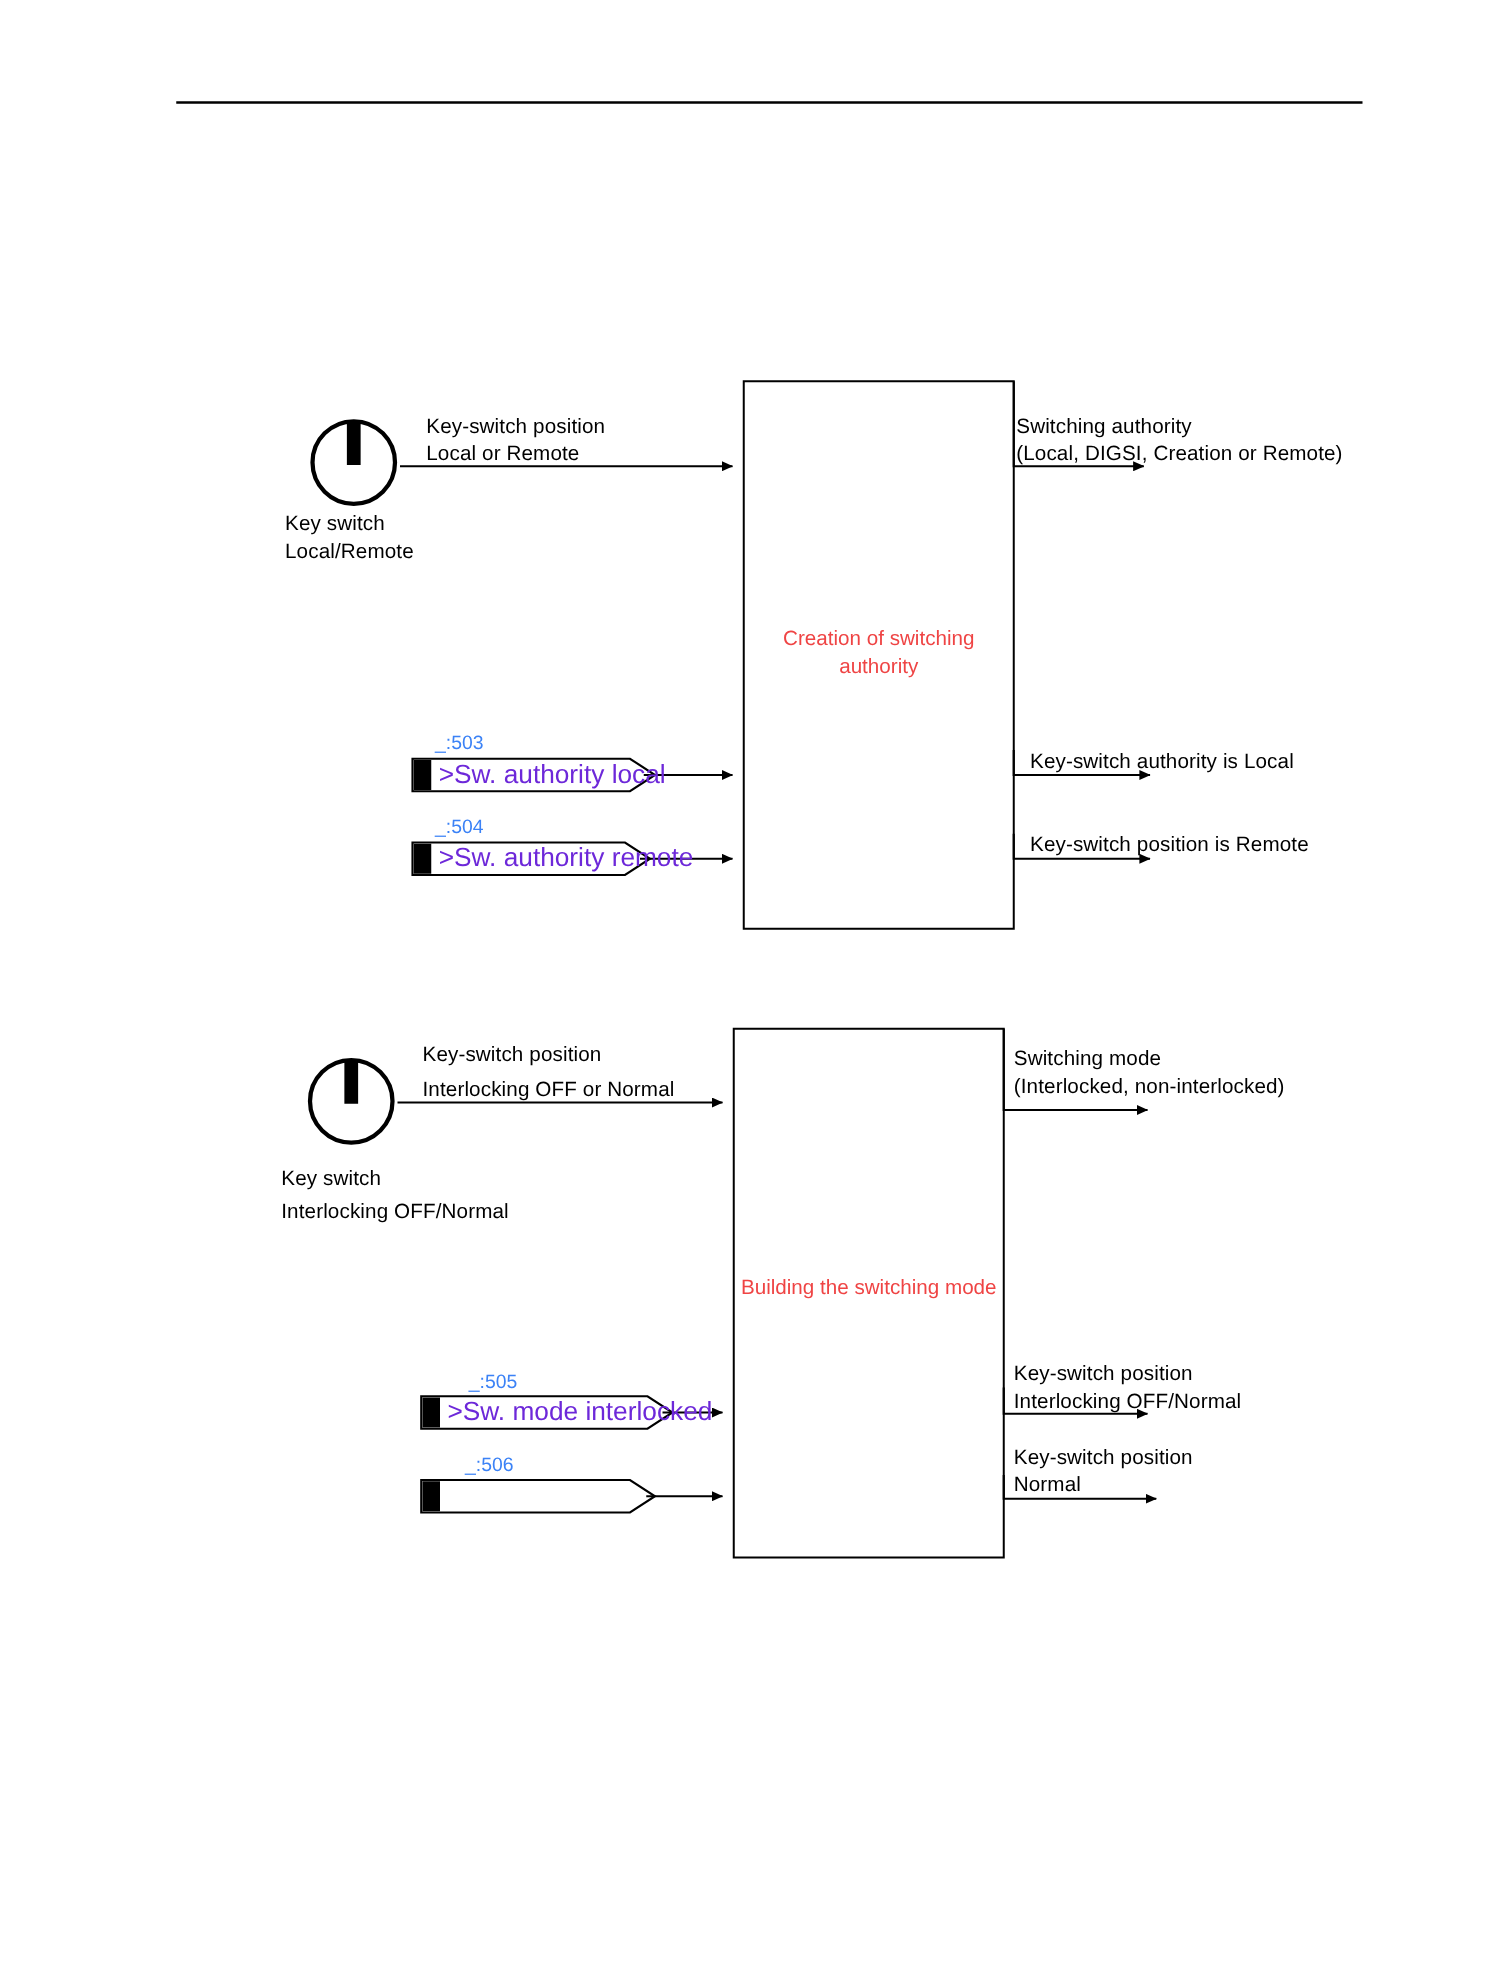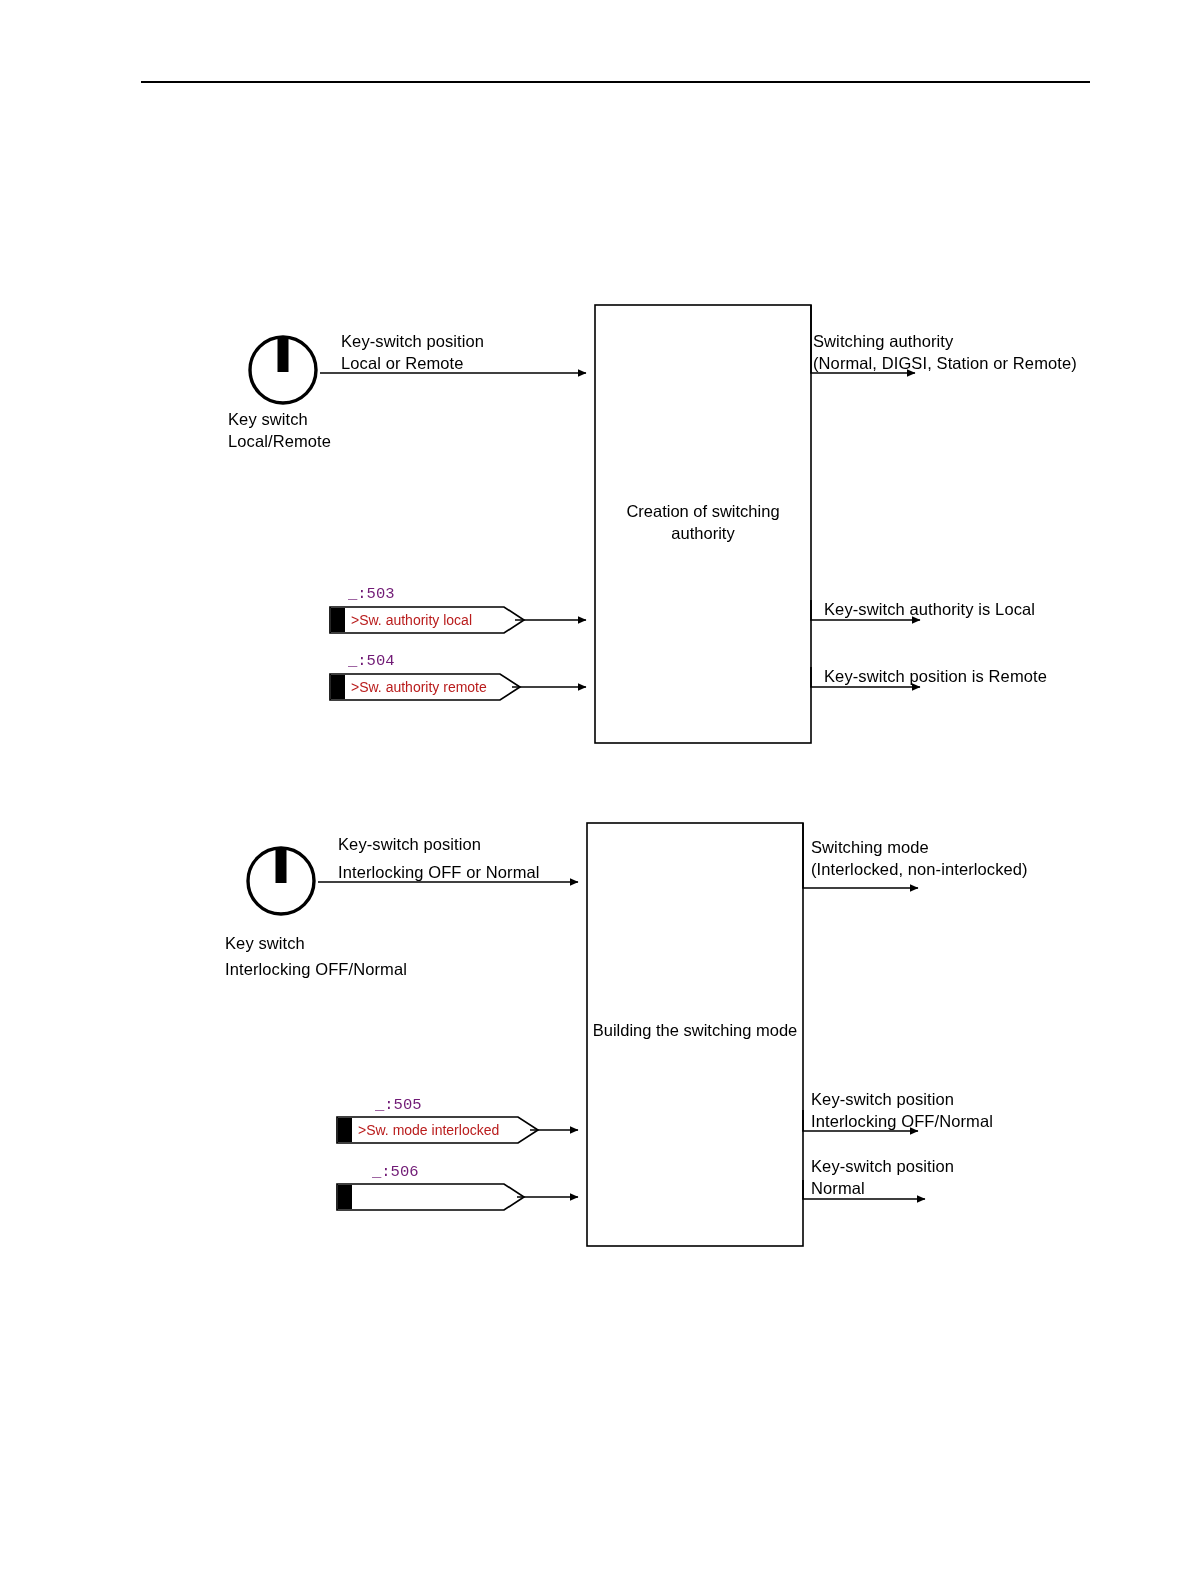--- a/index.html
+++ b/index.html
@@ -40,35 +40,34 @@
     color: #000000;
     white-space: pre;
     letter-spacing: 0.1px;
   }
   .lbl-box {
     position: absolute;
     font-size: 16.5px;
     line-height: 22px;
     text-align: center;
     width: 216px;
-    color: #000000;
+    color: #ef4444;
   }
   .sig-num {
     position: absolute;
     font-size: 15.5px;
     line-height: 19px;
-    color: #701a75;
+    color: #3b82f6;
     white-space: pre;
-    font-family: Liberation Mono, monospace;
   }
   .sig-text {
     position: absolute;
-    font-size: 14px;
+    font-size: 21px;
     line-height: 20px;
-    color: #b91c1c;
+    color: #6d28d9;
     white-space: pre;
   }
 </style>
 </head>
 <body>
 
 <div id="page">
 
   <div class="header-rule"></div>
 
@@ -145,21 +144,21 @@
   <div class="lbl" style="left:228px; top:408px;"><span>Key switch</span><br><span>Local/Remote</span></div>
 
   <div class="lbl-box" style="left:595px; top:500px;"><span>Creation of switching</span><br><span>authority</span></div>
 
   <div class="sig-num" style="left:348px; top:585px;">_:503</div>
   <div class="sig-text" style="left:351px; top:610px;">&gt;Sw. authority local</div>
 
   <div class="sig-num" style="left:348px; top:652px;">_:504</div>
   <div class="sig-text" style="left:351px; top:677px;">&gt;Sw. authority remote</div>
 
-  <div class="lbl" style="left:813px; top:330px;"><span>Switching authority</span><br><span>(Normal, DIGSI, Station or Remote)</span></div>
+  <div class="lbl" style="left:813px; top:330px;"><span>Switching authority</span><br><span>(Local, DIGSI, Creation or Remote)</span></div>
 
   <div class="lbl" style="left:824px; top:598px;"><span>Key-switch authority is Local</span></div>
 
   <div class="lbl" style="left:824px; top:665px;"><span>Key-switch position is Remote</span></div>
 
   <div class="lbl" style="left:338px; top:830px; line-height:28px;"><span>Key-switch position</span><br><span>Interlocking OFF or Normal</span></div>
 
   <div class="lbl" style="left:225px; top:930px; line-height:26px;"><span>Key switch</span><br><span>Interlocking OFF/Normal</span></div>
 
   <div class="lbl-box" style="left:587px; top:1019px;"><span>Building the switching mode</span></div>

